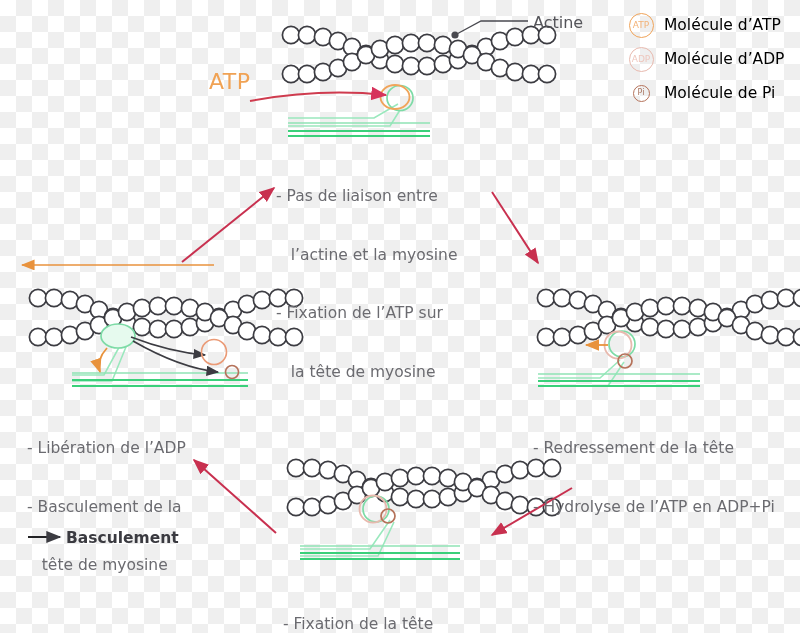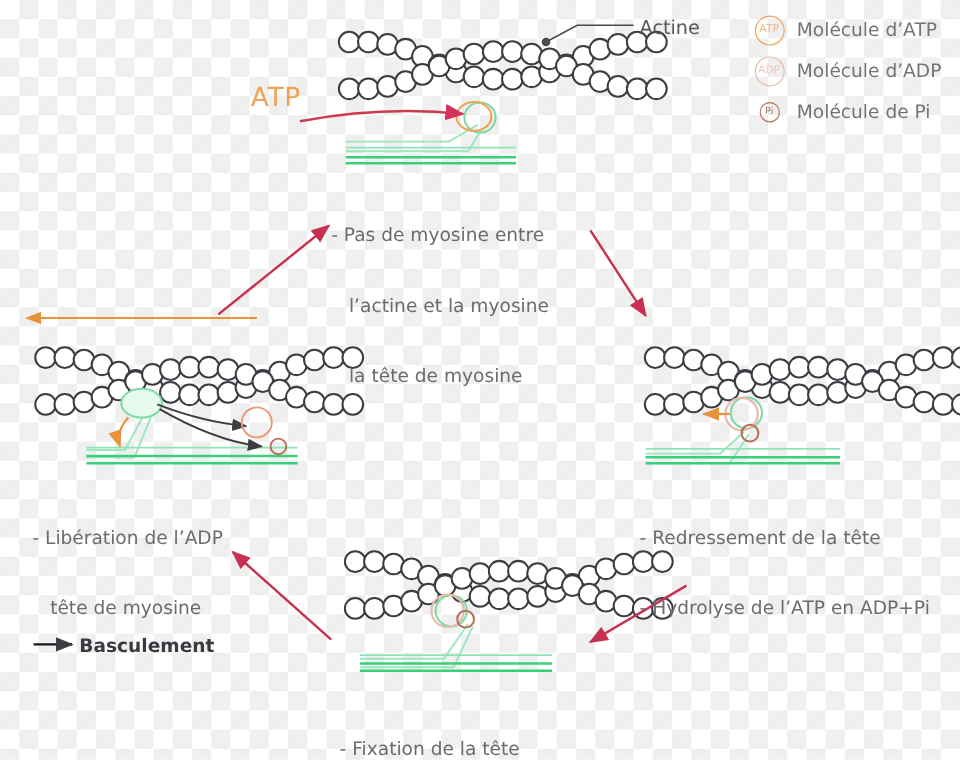--- a/index.html
+++ b/index.html
@@ -15,21 +15,21 @@
   }
   #stage{position:absolute;left:0;top:0;width:800px;height:633px;padding-left:24px;}
   .svgroot{position:absolute;left:0;top:0;width:800px;height:633px;}
   .txt{position:absolute;color:#6b6b70;font-size:15.5px;line-height:19.5px;white-space:pre;}
   .lbl-actine{position:absolute;color:#55555a;font-size:16px;}
   .lbl-atp{position:absolute;color:#f0a254;font-size:22px;letter-spacing:.5px;}
   .lbl-contraction{position:absolute;color:#3a3a40;font-size:15.5px;font-weight:bold;}
   .legend{position:absolute;left:624px;top:8px;width:176px;}
   .legend-row{display:flex;align-items:center;height:34px;}
   .legend-ico{width:34px;display:flex;justify-content:center;align-items:center;}
-  .legend-txt{color:#737373;font-size:15.5px;white-space:nowrap;padding-left:6px;}
+  .legend-txt{color:#000000;font-size:15.5px;white-space:nowrap;padding-left:6px;}
   .ring{border-radius:50%;display:flex;align-items:center;justify-content:center;
         font-size:9px;line-height:1;box-sizing:border-box;}
   .ring.atp{width:25px;height:25px;border:1.6px solid #f0a45a;color:#f3b277;}
   .ring.adp{width:25px;height:25px;border:1.6px solid #e8b9ae;color:#eec6bd;}
   .ring.pi{width:17px;height:17px;border:1.6px solid #b5725a;color:#a9745f;font-size:8px;}
 </style>
 </head>
 <body>
 
 <div id="stage">
@@ -171,37 +171,39 @@
     <path d="M276,533 L194,460" fill="none" stroke="#c8304f" stroke-width="2" marker-end="url(#ahRedThin)"></path>
     <path d="M214,265 L22,265" fill="none" stroke="#e8923c" stroke-width="1.7" marker-end="url(#ahOrange)"></path>
     <path d="M28,537 L60,537" fill="none" stroke="#17171a" stroke-width="1.9" marker-end="url(#ahDark)"></path>
   </svg>
 
   <div class="lbl-actine" style="left:533px;top:13px;">Actine</div>
 
   <div class="lbl-atp" style="left:209px;top:69px;">ATP</div>
 
   <div class="txt" style="left:276px;top:148px;">
-    <div>- Pas de myosine entre</div>
+    <div>- Pas de liaison entre</div>
     <div>   l’actine et la myosine</div>
+    <div>- Fixation de l’ATP sur</div>
     <div>   la tête de myosine</div>
   </div>
 
   <div class="txt" style="left:533px;top:400px;">
     <div>- Redressement de la tête</div>
     <div>- Hydrolyse de l’ATP en ADP+Pi</div>
   </div>
 
   <div class="txt" style="left:283px;top:576px;">
     <div>- Fixation de la tête</div>
     
   </div>
 
   <div class="txt" style="left:27px;top:400px;">
     <div>- Libération de l’ADP</div>
+    <div>- Basculement de la</div>
     <div>   tête de myosine</div>
     
     
   </div>
 
   <div class="lbl-contraction" style="left:66px;top:529px;">Basculement</div>
 
   <div class="legend">
     <div class="legend-row">
       <span class="legend-ico">

